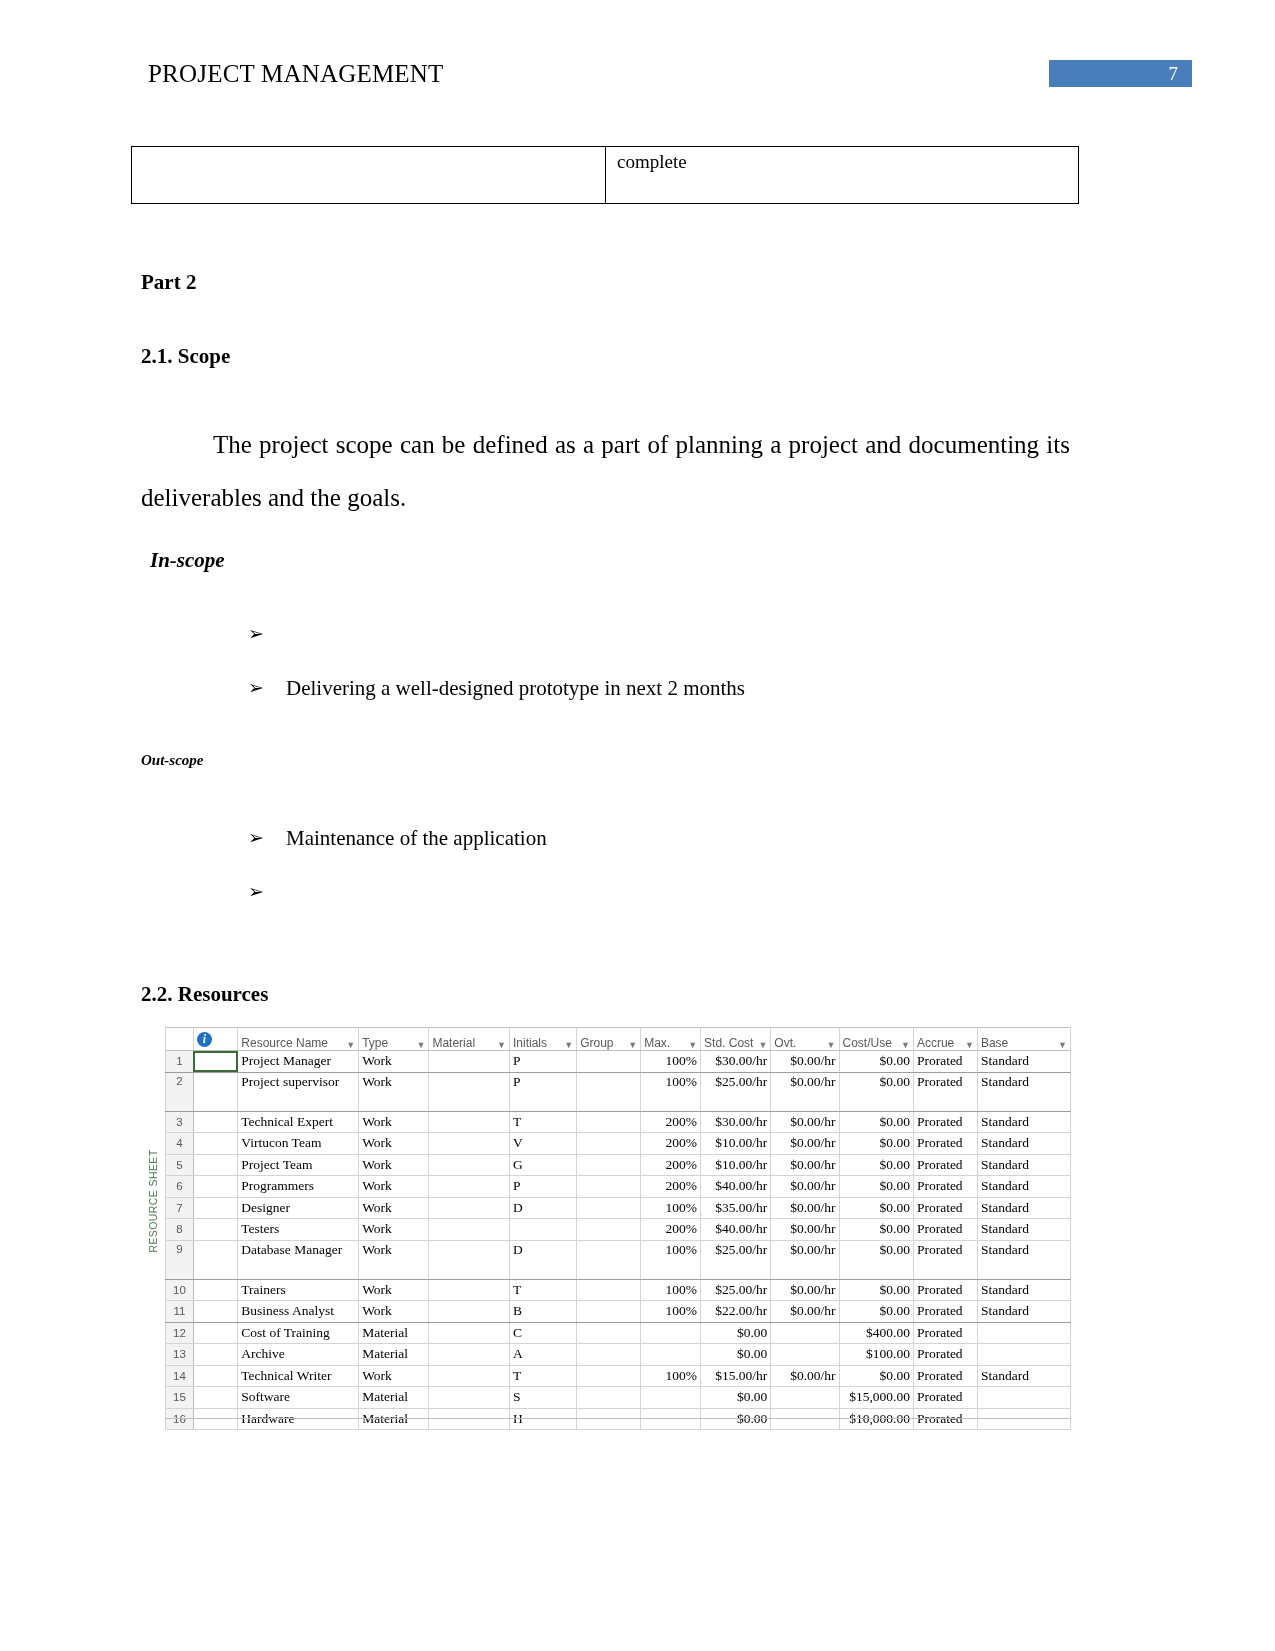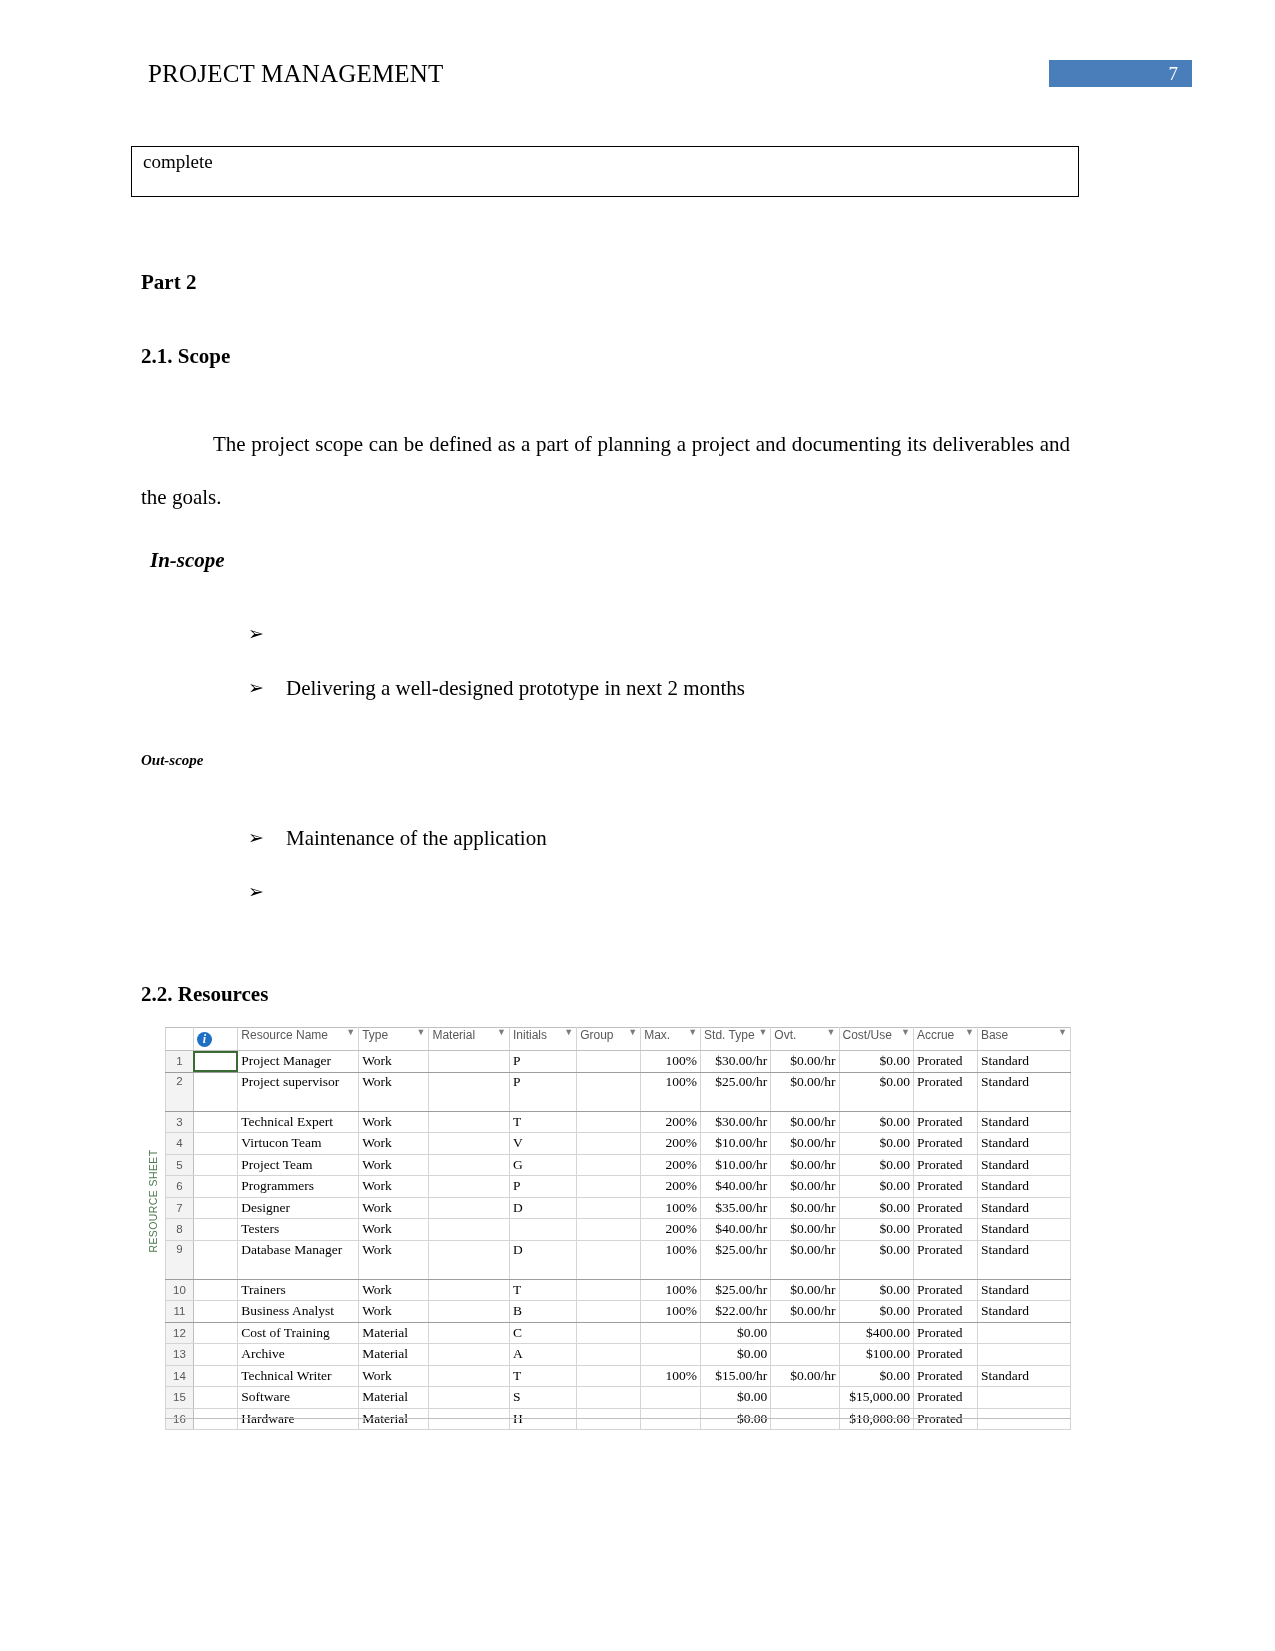--- a/index.html
+++ b/index.html
@@ -48,25 +48,24 @@
     font-size: 19px;
     line-height: 24px;
   }
 
   
   .top-table {
     position: absolute;
     left: 131px;
     top: 146px;
     width: 948px;
-    height: 51px;
+    height: 58px;
     border: 1.3px solid #000;
     box-sizing: border-box;
     display: flex;
-    flex-direction: column;
   }
   .top-table .cell-left {
     width: 474px;
     box-sizing: border-box;
     border-right: 1.3px solid #000;
   }
   .top-table .cell-right {
     flex: 1;
     box-sizing: border-box;
     padding: 4px 0 0 11px;
@@ -86,21 +85,21 @@
     left: 141px;
     top: 344px;
     font-size: 21px;
     font-weight: bold;
   }
   .para {
     position: absolute;
     left: 141px;
     top: 418px;
     width: 929px;
-    font-size: 21px;
+    font-size: 25px;
     line-height: 53px;
     text-align: justify;
     text-indent: 72px;
     text-justify: inter-word;
     font-family: Liberation Serif, serif;
   }
   .subhead-in {
     position: absolute;
     left: 150px;
     top: 548px;
@@ -200,21 +199,21 @@
     font-weight: normal;
     font-size: 12px;
     color: #595959;
     text-align: left;
     height: 22px;
     position: relative;
     vertical-align: middle;
   }
   .hdr-flex {
     display: flex;
-    align-items: flex-start;
+    align-items: flex-end;
     justify-content: space-between;
     height: 100%;
   }
   .filter-arrow {
     font-size: 9px;
     color: #7b7b7b;
     line-height: 1;
     padding-left: 3px;
   }
   .rs-table td.rownum {
@@ -365,21 +364,21 @@
           </span>
         </th>
         <th>
           <span class="hdr-flex">
             <span>Max.</span>
             <span class="filter-arrow">▼</span>
           </span>
         </th>
         <th>
           <span class="hdr-flex">
-            <span>Std. Type</span>
+            <span>Std. Cost</span>
             <span class="filter-arrow">▼</span>
           </span>
         </th>
         <th>
           <span class="hdr-flex">
             <span>Ovt.</span>
             <span class="filter-arrow">▼</span>
           </span>
         </th>
         <th>

